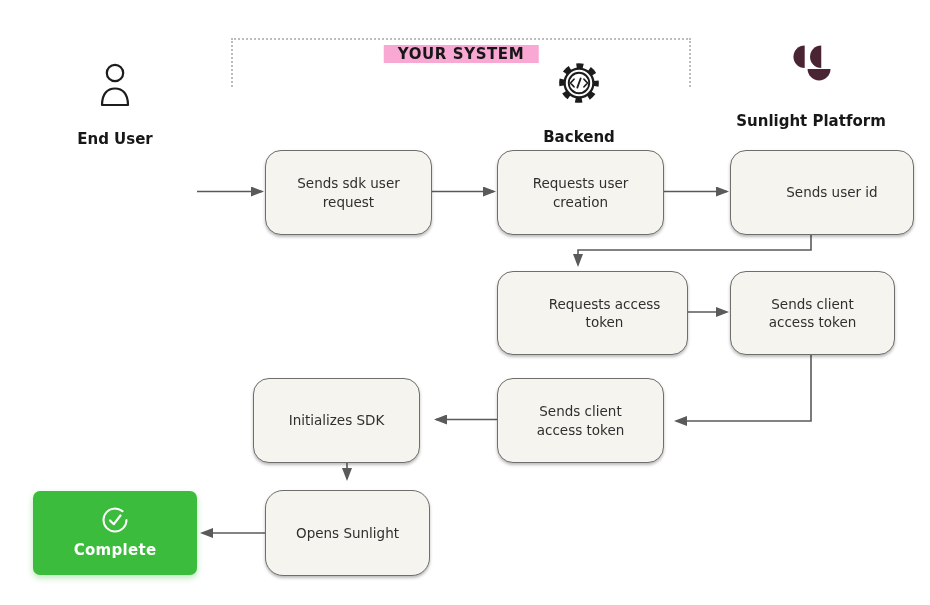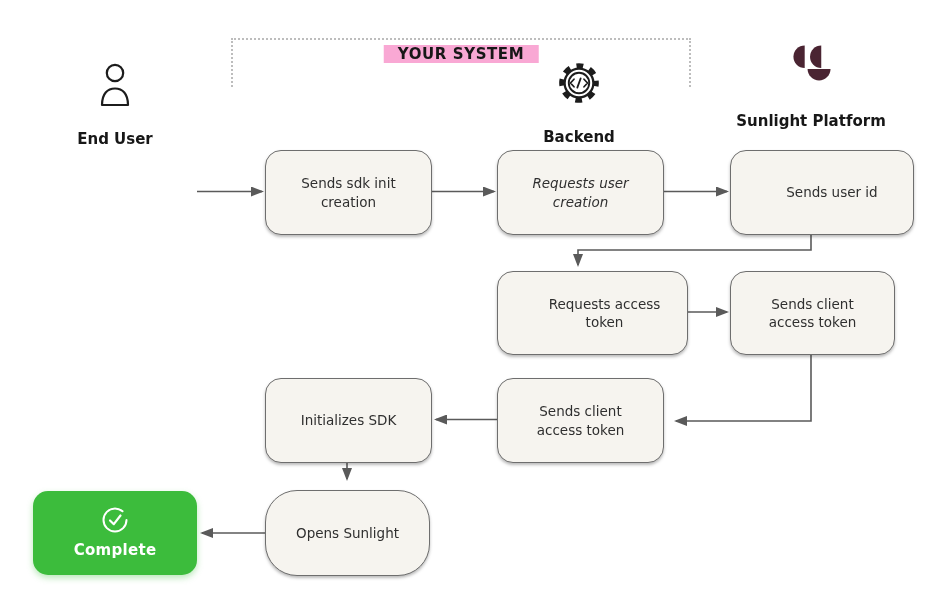--- a/index.html
+++ b/index.html
@@ -28,29 +28,29 @@
   .outline-icon{stroke:#1c1c1c;fill:none;stroke-width:2.2;}
   .logo path{fill:#4a2432;}
 
   
   .node{position:absolute;background:#f6f4ef;border:1.6px solid #6e6e6e;border-radius:16px;
     display:flex;align-items:center;justify-content:center;text-align:center;
     font-size:13.5px;color:#2f2f2f;box-shadow:0 2px 3px rgba(60,60,60,.35);}
   .node span{max-width:132px;line-height:1.35;}
   #n1{left:33px;top:150px;width:164px;height:83px;}
   #n2{left:265px;top:150px;width:165px;height:83px;}
-  #n3{left:497px;top:150px;width:165px;height:83px;font-style:italic;}
+  #n3{left:497px;top:150px;width:165px;height:83px;}
   #n4{left:730px;top:150px;width:162px;height:83px;padding-left:20px;}
   #n5{left:497px;top:271px;width:165px;height:82px;padding-left:24px;}
   #n6{left:730px;top:271px;width:163px;height:82px;}
-  #n7{left:265px;top:378px;width:165px;height:83px;justify-content:center;}
+  #n7{left:253px;top:378px;width:165px;height:83px;justify-content:center;}
   #n8{left:497px;top:378px;width:165px;height:83px;}
-  #n10{left:265px;top:490px;width:163px;height:84px;border-radius:32px;}
+  #n10{left:265px;top:490px;width:163px;height:84px;border-radius:18px;}
   #n9{left:33px;top:491px;width:164px;height:84px;background:#3cbc3c;border:none;
-    border-radius:15px;color:#ffffff;flex-direction:column;gap:5px;font-size:15px;
+    border-radius:7px;color:#ffffff;flex-direction:column;gap:5px;font-size:15px;
     font-weight:600;letter-spacing:.3px;box-shadow:0 3px 6px rgba(61,188,61,.35);}
 </style>
 </head>
 <body>
 
 <div id="canvas">
 
   <svg id="connectors" viewBox="0 0 930 605">
     <defs>
       <marker id="ah" viewBox="0 0 13 10" markerUnits="userSpaceOnUse" markerWidth="13" markerHeight="10" refX="11" refY="5" orient="auto">
@@ -100,21 +100,21 @@
       <svg class="logo" width="40" height="46" viewBox="0 0 41 46">
         <path d="M14,1 A11.5,11.5 0 0 0 14,24 Z"></path>
         <path d="M31,1 A11.5,11.5 0 0 0 31,24 Z"></path>
         <path d="M17,25 A11.75,11.75 0 0 0 40.5,25 Z"></path>
       </svg>
     </div>
     <div class="actor-label">Sunlight Platform</div>
   </div>
 
   <div class="node" id="n2">
-    <span>Sends sdk init creation</span>
+    <span>Sends sdk user request</span>
   </div>
   <div class="node" id="n3">
     <span>Requests user creation</span>
   </div>
   <div class="node" id="n4">
     <span>Sends user id</span>
   </div>
   <div class="node" id="n5">
     <span>Requests access token</span>
   </div>

